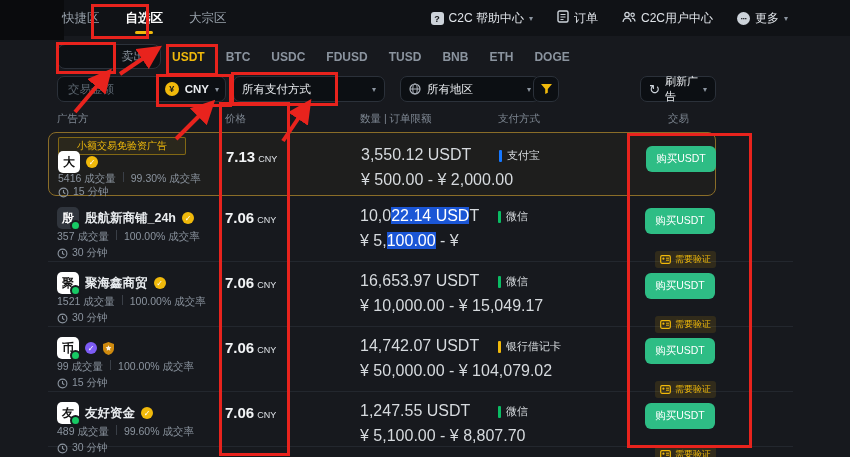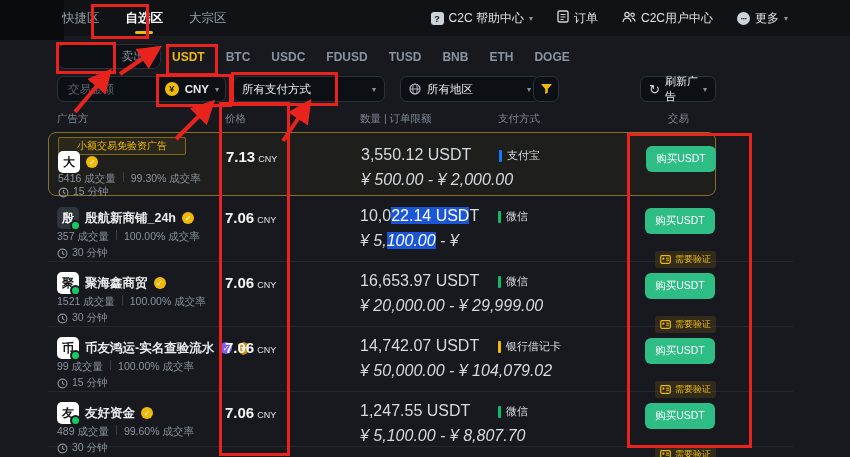--- a/index.html
+++ b/index.html
@@ -72,21 +72,21 @@
   .avatar.dark{background:#30353d;color:#fff;}
   .online-dot{position:absolute;right:-2px;bottom:-2px;width:7px;height:7px;border-radius:50%;
               background:#17c964;border:2px solid #17191e;}
   .adv-name{font-size:12.5px;font-weight:bold;color:#e9ecef;cursor:pointer;}
   .badge-check{display:inline-flex;width:12px;height:12px;border-radius:50%;background:#f0b90b;color:#fff;
                font-size:8px;align-items:center;justify-content:center;flex:none;}
   .badge-check.purple{background:#7d5cf5;}
   .price-big{font-size:15px;font-weight:bold;color:#f2f4f6;}
   .price-unit{font-size:9px;color:#dfe3e8;margin-left:3px;}
   .amt-line{display:block;font-size:16px;color:#d6dade;white-space:nowrap;}
-  .amt-line + .amt-line{margin-top:7px;font-style:italic;}
+  .amt-line + .amt-line{margin-top:7px;}
   .sel{background:#1b56d6;color:#fff;}
   .pay-item{display:flex;align-items:center;gap:5px;font-size:11px;color:#d6dade;white-space:nowrap;}
   .pay-bar{width:3px;height:12px;border-radius:1px;flex:none;}
   .buy-btn{width:70px;height:26px;border:none;border-radius:6px;background:#2ebd85;color:#fff;
            font-size:10.5px;font-family:inherit;cursor:pointer;display:flex;align-items:center;justify-content:center;}
   .verify-badge{position:absolute;right:-1px;top:43px;display:inline-flex;align-items:center;gap:4px;
                 background:rgba(240,185,11,.12);color:#f0b90b;font-size:9px;border-radius:3px;
                 padding:2px 5px;white-space:nowrap;}
   
   .anno-box{position:absolute;border:3px solid #e8231d;pointer-events:none;z-index:50;}
@@ -301,21 +301,21 @@
                 <circle cx="6" cy="6" r="4.8" fill="none" stroke="#8b949f" stroke-width="1.2"></circle>
                 <path d="M6 3.2V6l2 1.4" stroke="#8b949f" stroke-width="1.2" fill="none"></path>
               </svg>
             </span>
             <span>30 分钟</span>
           </div>
         </div>
         <div class="cell c-price"><span class="price-big">7.06</span><span class="price-unit">CNY</span></div>
         <div class="cell c-amt">
           <span class="amt-line"><span>16,653.97 USDT</span></span>
-          <span class="amt-line"><span>¥ 20,000.00 - ¥ 29,999.00</span></span>
+          <span class="amt-line"><span>¥ 10,000.00 - ¥ 15,049.17</span></span>
         </div>
         <div class="cell c-pay">
           <div class="pay-item">
             <span class="pay-bar" style="background: rgb(10, 188, 100);"></span>
             <span>微信</span>
           </div>
         </div>
         <div class="cell c-trade">
           <button class="buy-btn" style="background: rgb(46, 189, 133);">购买USDT</button>
           <span class="verify-badge">
@@ -327,21 +327,20 @@
               </svg>
             </span>
             <span>需要验证</span>
           </span>
         </div>
       </div>
       <div class="row divided" style="top: 327px; height: 65px;">
         <div class="cell c-adv">
           <div class="name-line">
             <span class="avatar">币<span class="online-dot"></span></span>
-            <span class="adv-name">币友鸿运-实名查验流水</span>
             <span class="badge-check purple">✓</span>
             <span style="display: inline-flex;">
               <svg width="11" height="13" viewBox="0 0 11 13">
                 <path d="M5.5 0 11 2v4.5c0 3.2-2.3 5.6-5.5 6.5C2.3 12.1 0 9.7 0 6.5V2z" fill="#cf8a0e"></path>
                 <path d="M5.5 3.2l.9 1.8 2 .3-1.45 1.4.35 2-1.8-.95-1.8.95.35-2L2.6 5.3l2-.3z" fill="#fff" opacity=".9"></path>
               </svg>
             </span>
           </div>
           <div class="stats-line">
             <span>99 成交量</span>

